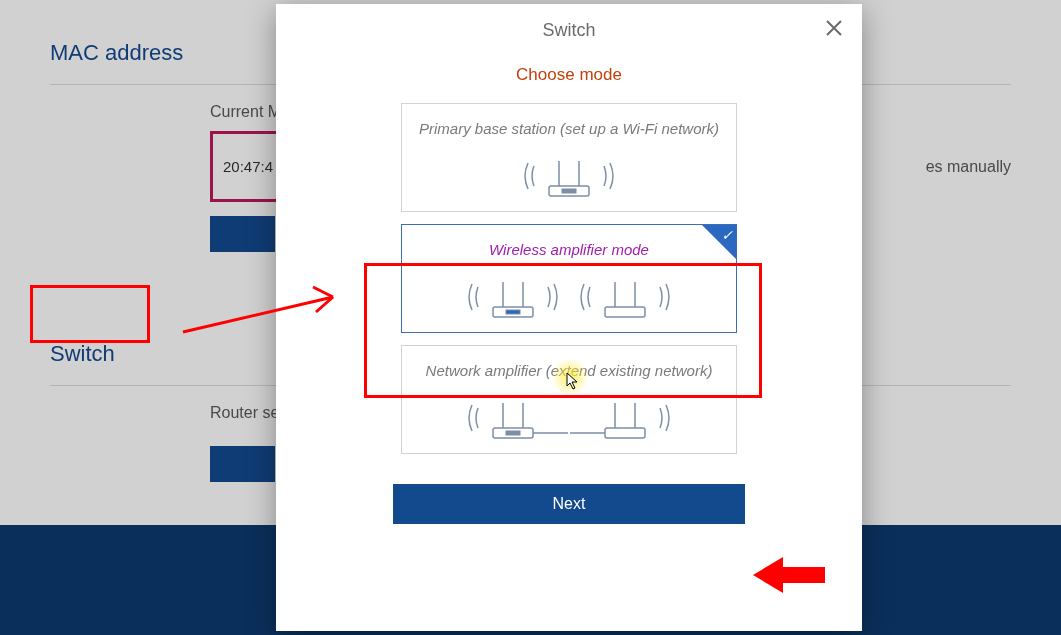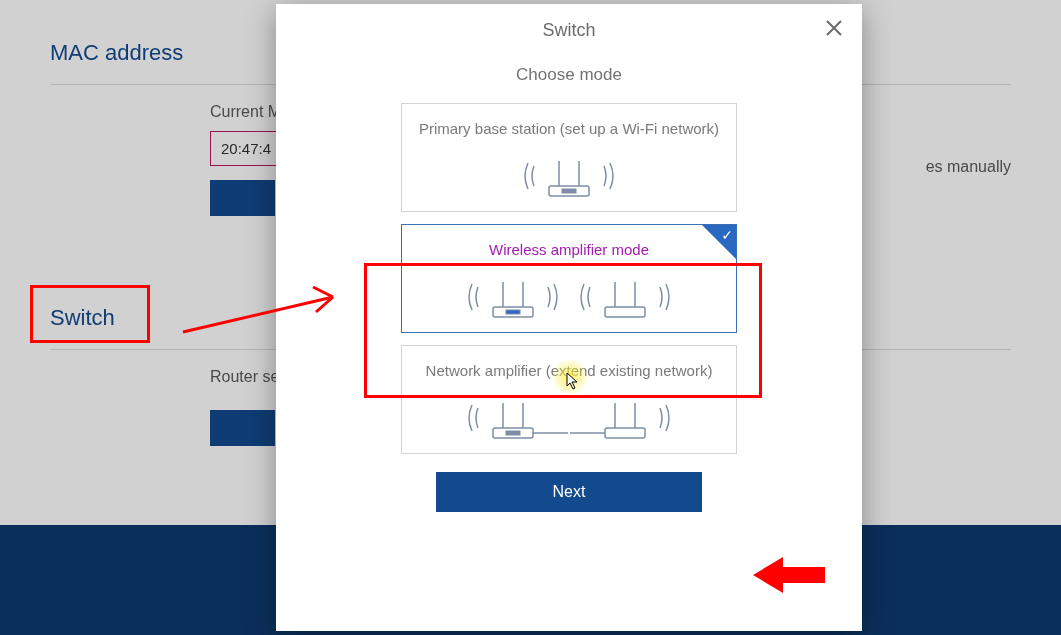--- a/index.html
+++ b/index.html
@@ -17,22 +17,22 @@
       position: absolute; inset: 0;
       background: rgba(0,0,0,0.18);
       pointer-events: none;
     }
     .mac-title { color: #134a8e; font-size: 22px; margin-bottom: 18px; }
     .hr { height: 1px; background: #dcdcdc; margin-bottom: 18px; }
     .content-indent { margin-left: 160px; }
     .label-muted { color: #5a5a5a; font-size: 16px; margin-bottom: 10px; }
     .input-field {
       display: inline-block;
-      background: #fff; border: 1px solid #be185d;
-      padding: 8px 10px; font-size: 15px; color: #333;
+      background: #fff; border: 3px solid #be185d;
+      padding: 24px 10px; font-size: 15px; color: #333;
       min-width: 70px;
     }
     .blue-btn {
       display: inline-block;
       background: #134a8e; height: 36px; min-width: 65px;
       margin-top: 14px;
     }
     .switch-title { color: #134a8e; font-size: 22px; margin-top: 85px; margin-bottom: 18px; }
     .manual-text { position: absolute; right: 50px; top: 158px; color: #5a5a5a; font-size: 16px; }
     .footer-bar {
@@ -56,31 +56,32 @@
       text-align: center;
       padding: 16px 0 10px;
       color: #6b6b6b; font-size: 18px;
     }
     .close-btn {
       position: absolute; right: 16px; top: 12px;
       width: 24px; height: 24px; cursor: pointer;
       color: #6b6b6b;
     }
     .close-btn svg { width: 100%; height: 100%; }
-    .choose-label { color: #737373; font-size: 17px; margin: 14px 0 18px; }
+    .choose-label { color: #c2410c; font-size: 17px; margin: 14px 0 18px; }
 
     .option-card {
       width: 336px;
       border: 1px solid #d2d2d8;
       padding: 16px 12px 10px;
       margin-bottom: 12px;
       text-align: center;
       position: relative;
       cursor: pointer;
       background: #fff;
+      font-style: italic;
     }
     .option-card.disabled { color: #9a9a9a; }
     .option-card .opt-title { font-size: 15px; margin-bottom: 10px; color: #7a7a7a; }
     .option-card.selected { border: 1px solid #3a6fb7; }
     .option-card.selected .opt-title { color: #a21caf; }
     .corner-check {
       position: absolute; top: 0; right: 0;
       width: 0; height: 0;
       border-top: 34px solid #2a68c2;
       border-left: 34px solid transparent;
@@ -90,24 +91,24 @@
       color: #fff; font-size: 14px;
     }
 
     .router-illus { height: 54px; display: flex; justify-content: center; align-items: flex-end; gap: 4px; }
     .router-illus svg { stroke: #7d8ea6; fill: none; }
 
     
     .illus-row { display: flex; justify-content: center; align-items: flex-end; gap: 2px; }
 
     .next-btn {
-      width: 266px; height: 40px;
+      width: 352px; height: 40px;
       background: #134a8e; color: #fff;
       border: none; font-size: 16px; cursor: pointer;
-      margin-top: 6px;
+      margin-top: 18px;
     }
 
     
     .anno-box {
       position: absolute; border: 3px solid #ff0000;
       pointer-events: none; z-index: 30;
     }
     .anno-box.box-switch { left: 30px; top: 285px; width: 120px; height: 58px; }
     .anno-box.box-option { left: 364px; top: 263px; width: 398px; height: 135px; }
 

